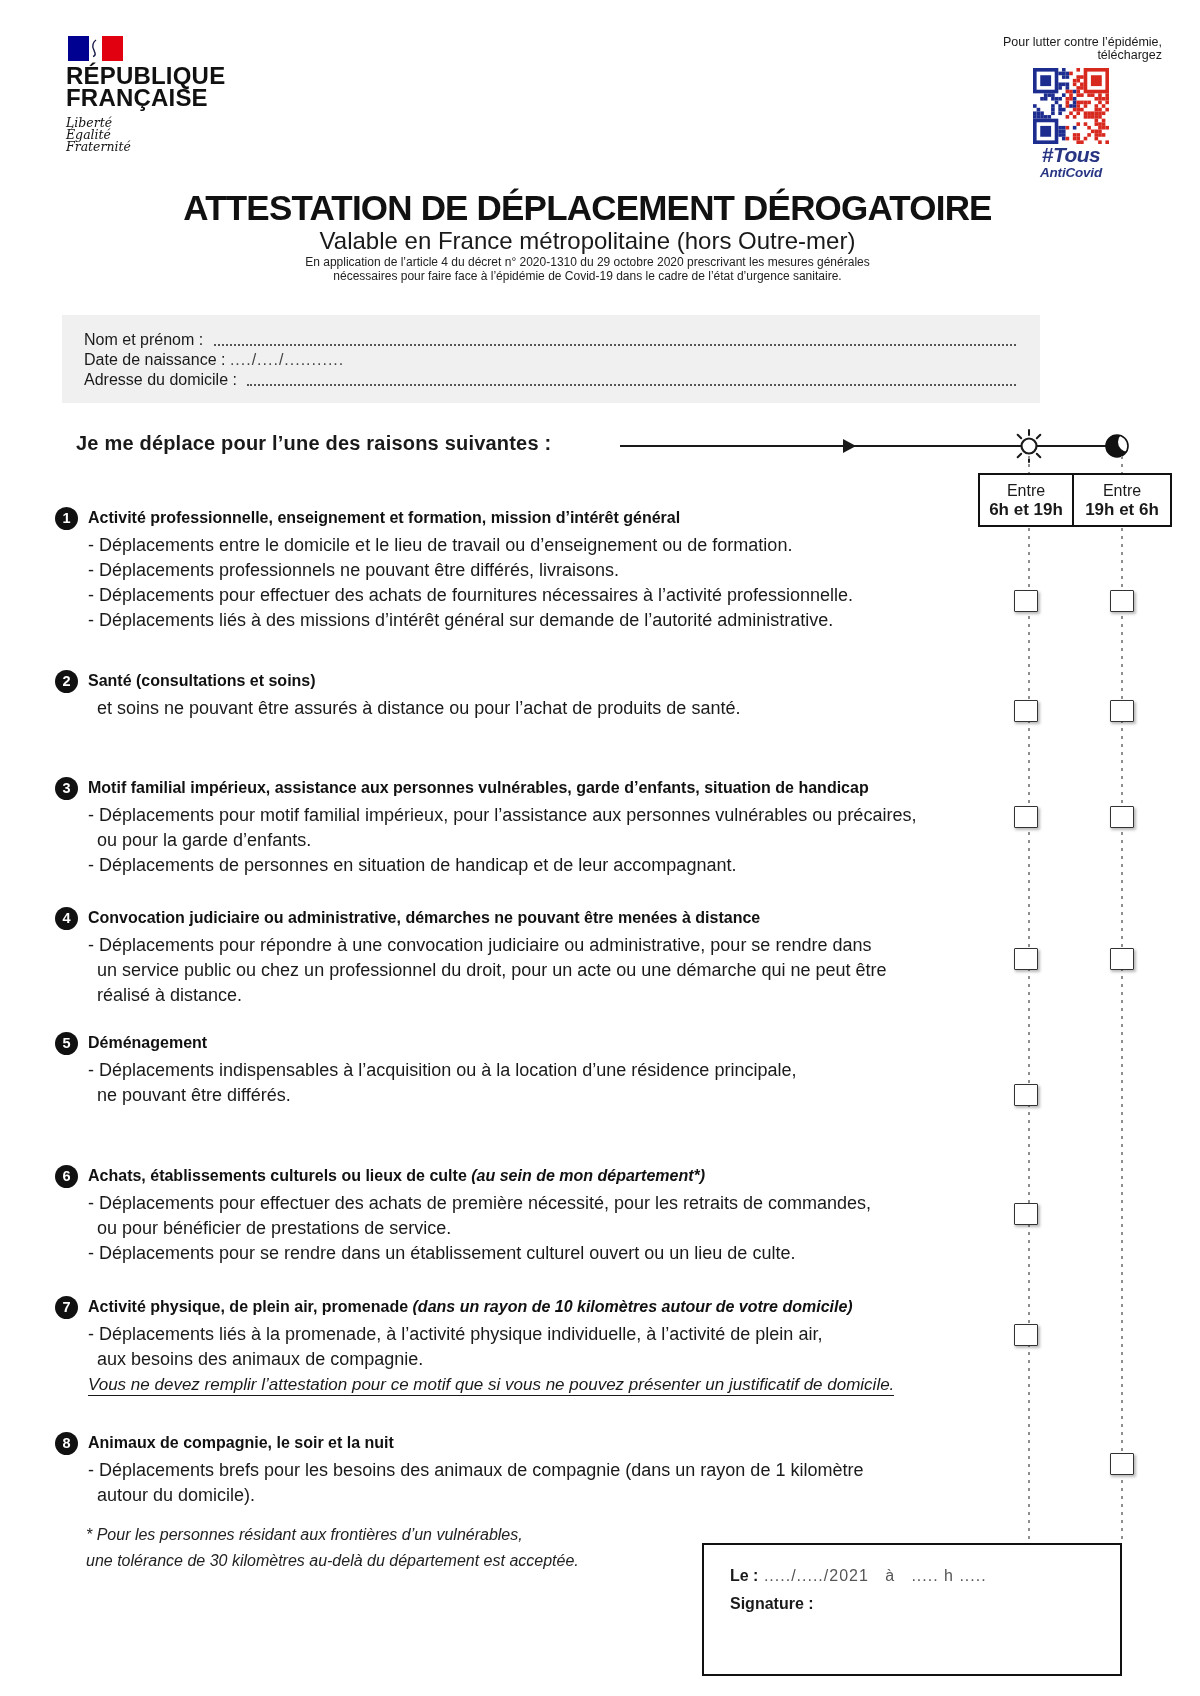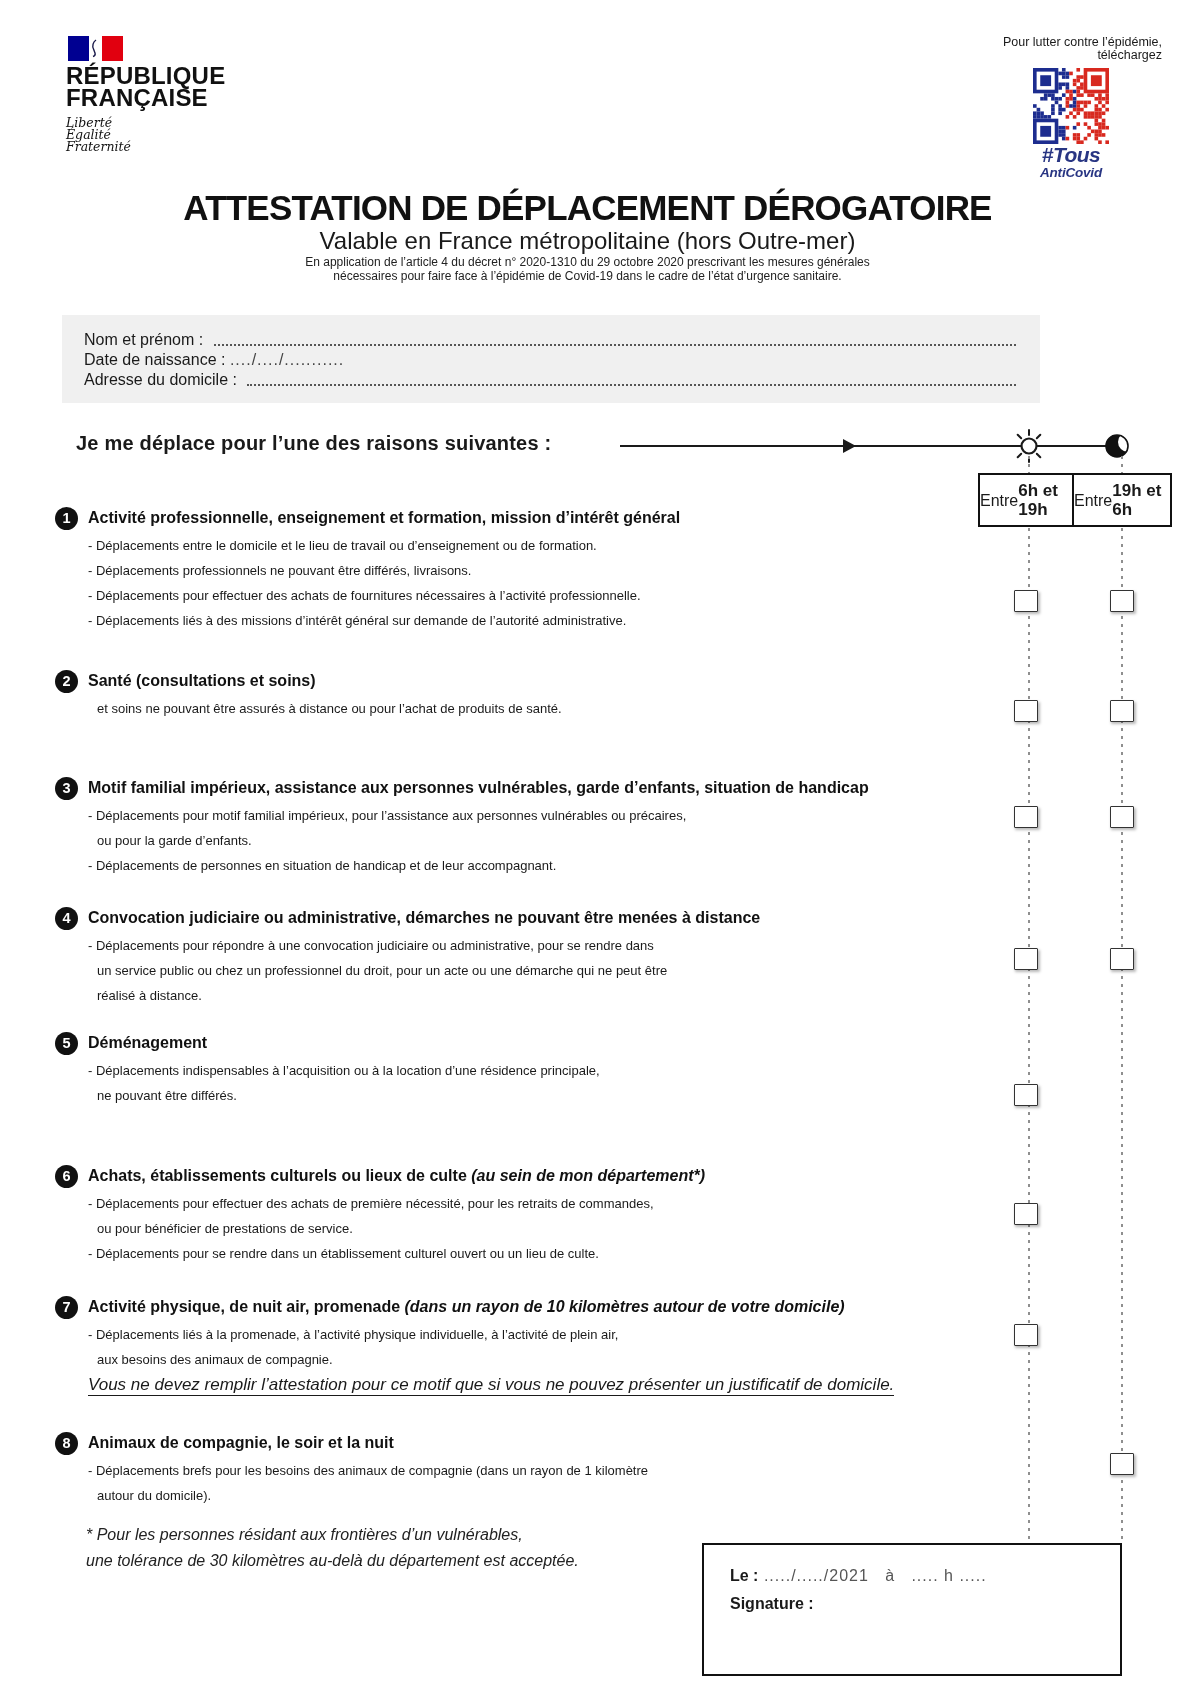--- a/index.html
+++ b/index.html
@@ -41,36 +41,36 @@
               border-left:13px solid #1a1a1a;border-top:7px solid transparent;border-bottom:7px solid transparent;}
   .sun{position:absolute;left:1011px;top:428px;}
   .moon{position:absolute;left:1104px;top:433px;}
 
   
   .dotline{position:absolute;top:456px;width:2px;height:1087px;z-index:1;
            background-image:repeating-linear-gradient(to bottom,#8f8f8f 0 3px,transparent 3px 8px);}
   .dotline.day{left:1028px;}
   .dotline.night{left:1121px;}
   .tbox{position:absolute;top:473px;height:54px;box-sizing:border-box;border:2px solid #111;background:#fff;
-        z-index:2;display:flex;flex-direction:row;align-items:center;justify-content:center;line-height:19px;}
+        z-index:2;display:flex;flex-direction:column;align-items:center;justify-content:center;line-height:19px;}
   .tbox .t1{font-size:16px;}
   .tbox .t2{font-size:17px;font-weight:bold;}
   .tbox.day{left:978px;width:96px;}
   .tbox.night{left:1072px;width:100px;}
 
   .cb{position:absolute;width:24px;height:22px;box-sizing:border-box;border:1.6px solid #333;background:#fff;
       border-radius:1px;box-shadow:1.5px 2px 3px rgba(0,0,0,.28);z-index:3;}
 
   
   .section{position:absolute;left:88px;right:10px;z-index:0;}
   .badge{position:absolute;left:-33px;top:2px;width:23px;height:23px;border-radius:50%;background:#111;
          color:#fff;font-size:14.5px;font-weight:bold;text-align:center;line-height:23px;}
   .sec-title{font-size:16px;font-weight:bold;line-height:26px;white-space:pre;color:#111;margin-bottom:2px;}
   .sec-title .ital{font-style:italic;}
-  .line{font-size:13px;line-height:25px;white-space:pre;}
+  .line{font-size:18px;line-height:25px;white-space:pre;}
   .line.cont{padding-left:9px;}
   .note{font-size:17px;line-height:25px;white-space:pre;font-style:italic;}
   .note span{border-bottom:1.5px solid #1a1a1a;padding-bottom:1px;}
 
   
   .footnote{position:absolute;left:86px;top:1522px;font-size:16px;line-height:26px;font-style:italic;color:#222;}
   .sigbox{position:absolute;left:702px;top:1543px;width:420px;height:133px;box-sizing:border-box;
           border:2px solid #111;background:#fff;z-index:4;padding:17px 0 0 26px;}
   .sig-line{font-size:16px;line-height:28px;}
   .sig-line b{font-weight:bold;}
@@ -355,21 +355,21 @@
       </div>
       <div class="section" style="top: 1163px;">
         <div class="badge">6</div>
         <div class="sec-title"><span>Achats, établissements culturels ou lieux de culte </span><span class="ital">(au sein de mon département*)</span></div>
         <div class="line">- Déplacements pour effectuer des achats de première nécessité, pour les retraits de commandes,</div>
         <div class="line cont">ou pour bénéficier de prestations de service.</div>
         <div class="line">- Déplacements pour se rendre dans un établissement culturel ouvert ou un lieu de culte.</div>
       </div>
       <div class="section" style="top: 1294px;">
         <div class="badge">7</div>
-        <div class="sec-title"><span>Activité physique, de nuit air, promenade </span><span class="ital">(dans un rayon de 10 kilomètres autour de votre domicile)</span></div>
+        <div class="sec-title"><span>Activité physique, de plein air, promenade </span><span class="ital">(dans un rayon de 10 kilomètres autour de votre domicile)</span></div>
         <div class="line">- Déplacements liés à la promenade, à l’activité physique individuelle, à l’activité de plein air,</div>
         <div class="line cont">aux besoins des animaux de compagnie.</div>
         <div class="note"><span>Vous ne devez remplir l’attestation pour ce motif que si vous ne pouvez présenter un justificatif de domicile.</span></div>
       </div>
       <div class="section" style="top: 1430px;">
         <div class="badge">8</div>
         <div class="sec-title"><span>Animaux de compagnie, le soir et la nuit</span></div>
         <div class="line">- Déplacements brefs pour les besoins des animaux de compagnie (dans un rayon de 1 kilomètre</div>
         <div class="line cont">autour du domicile).</div>
       </div>

